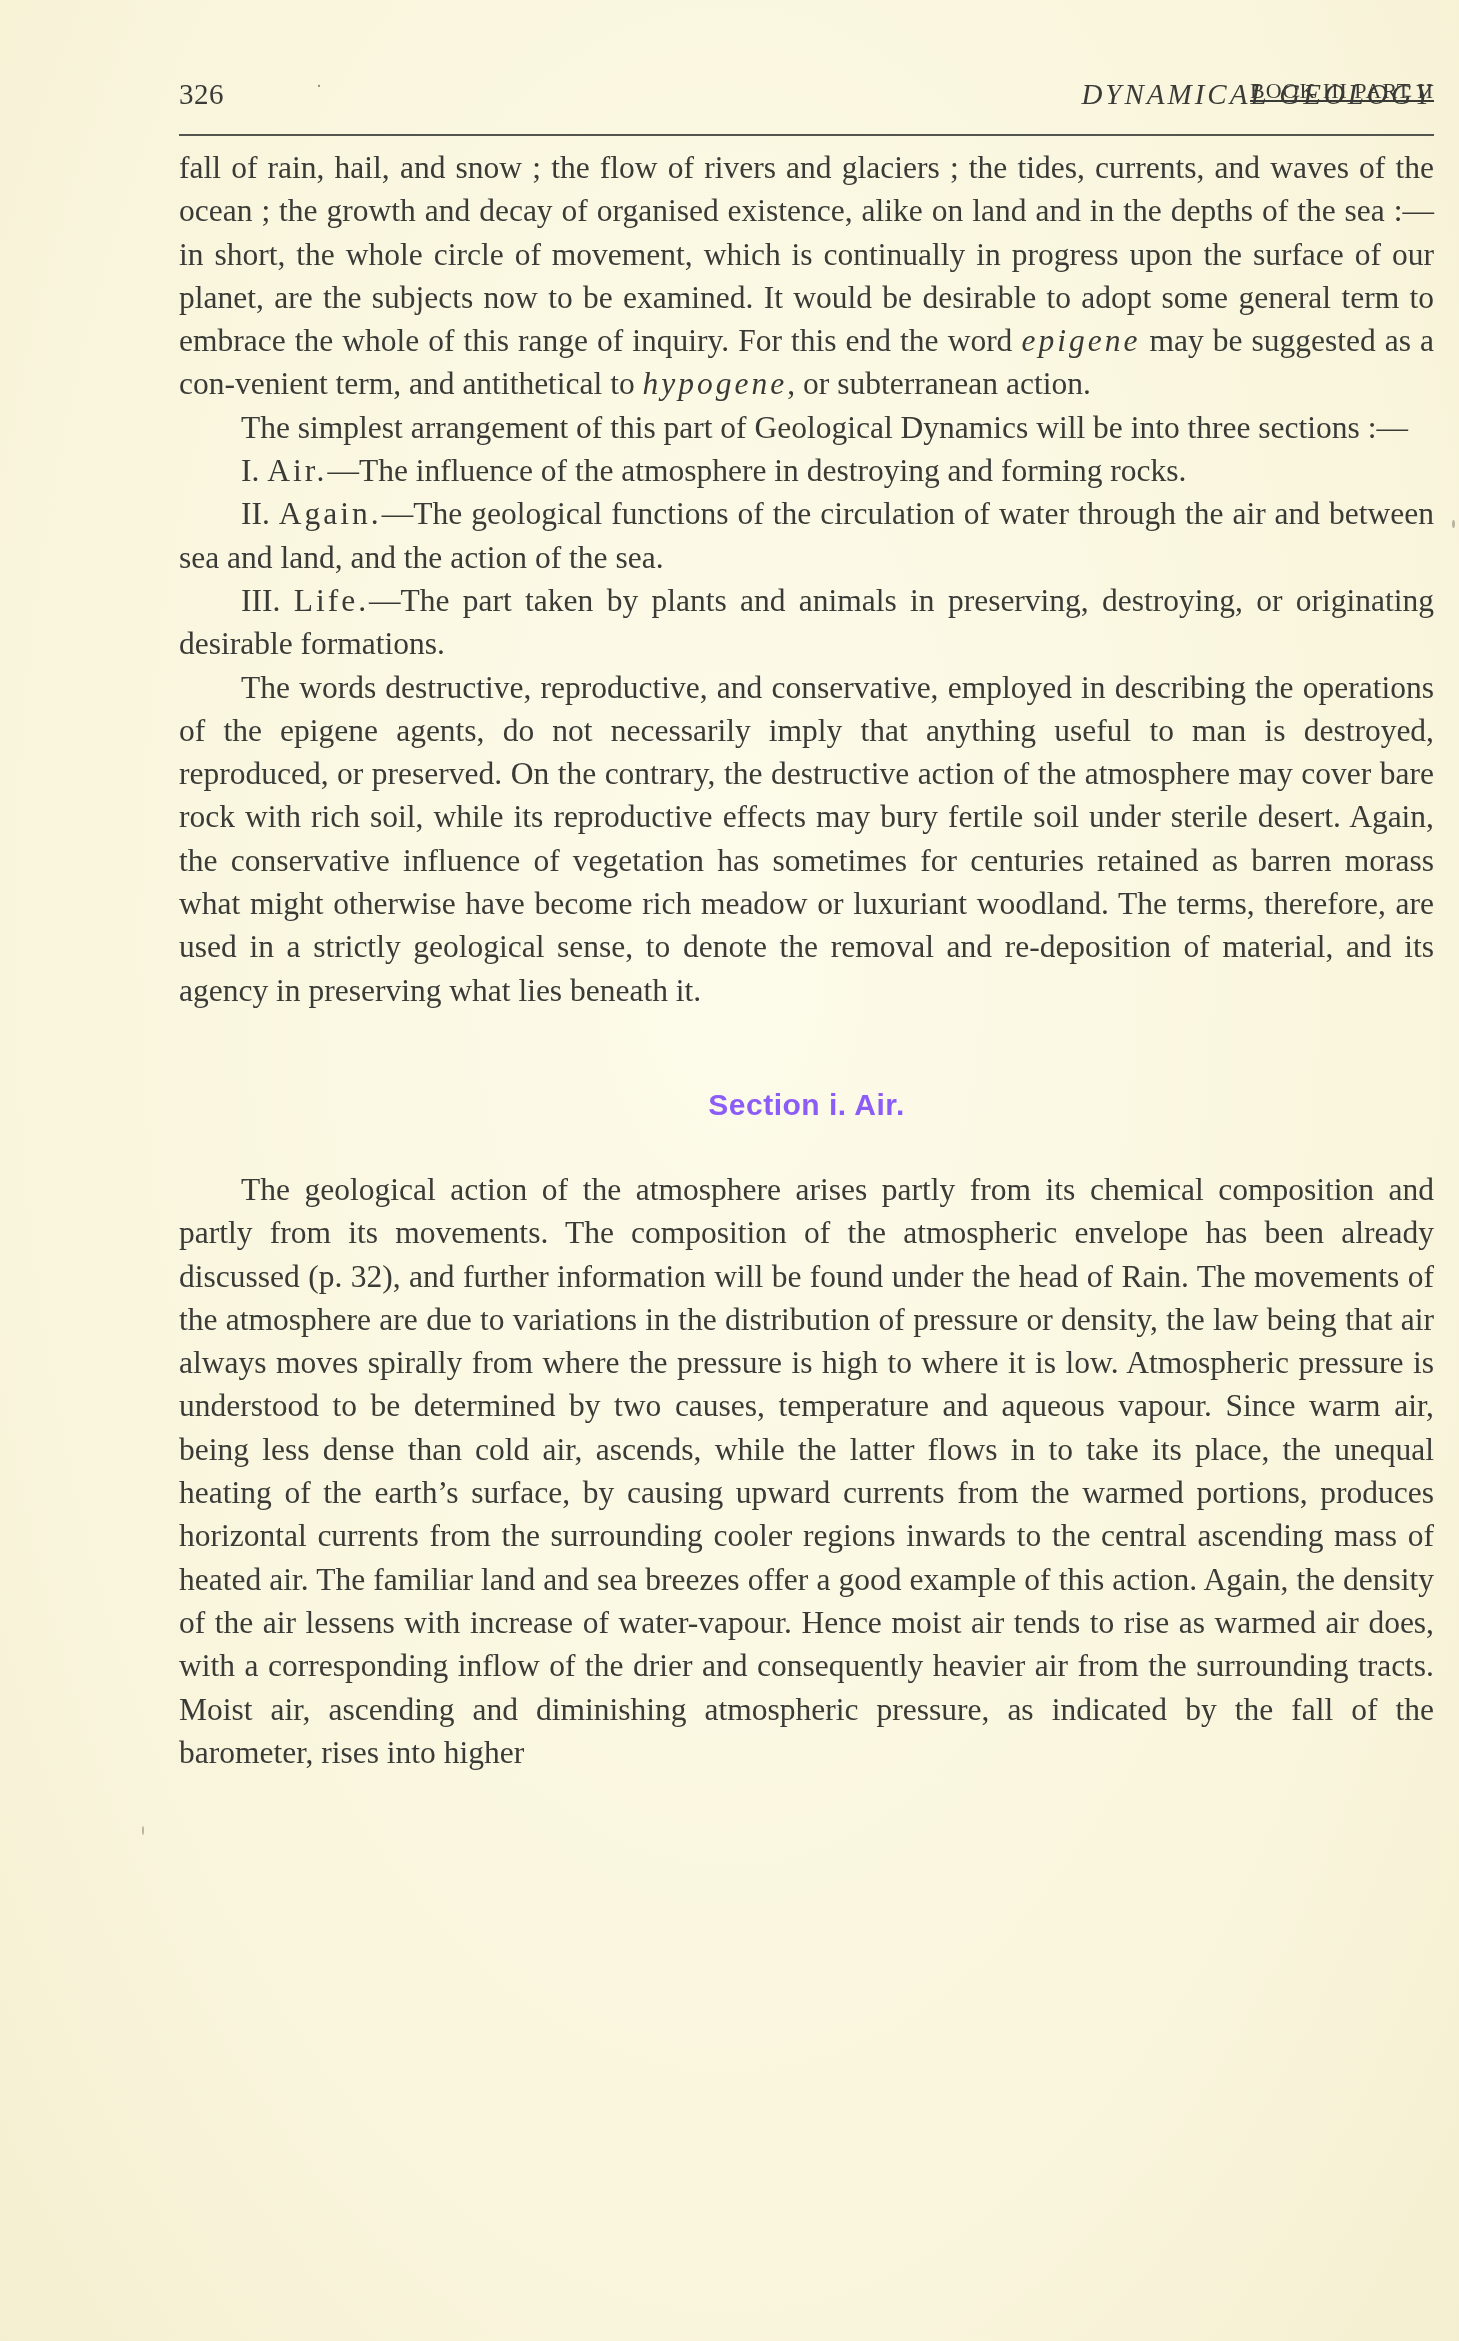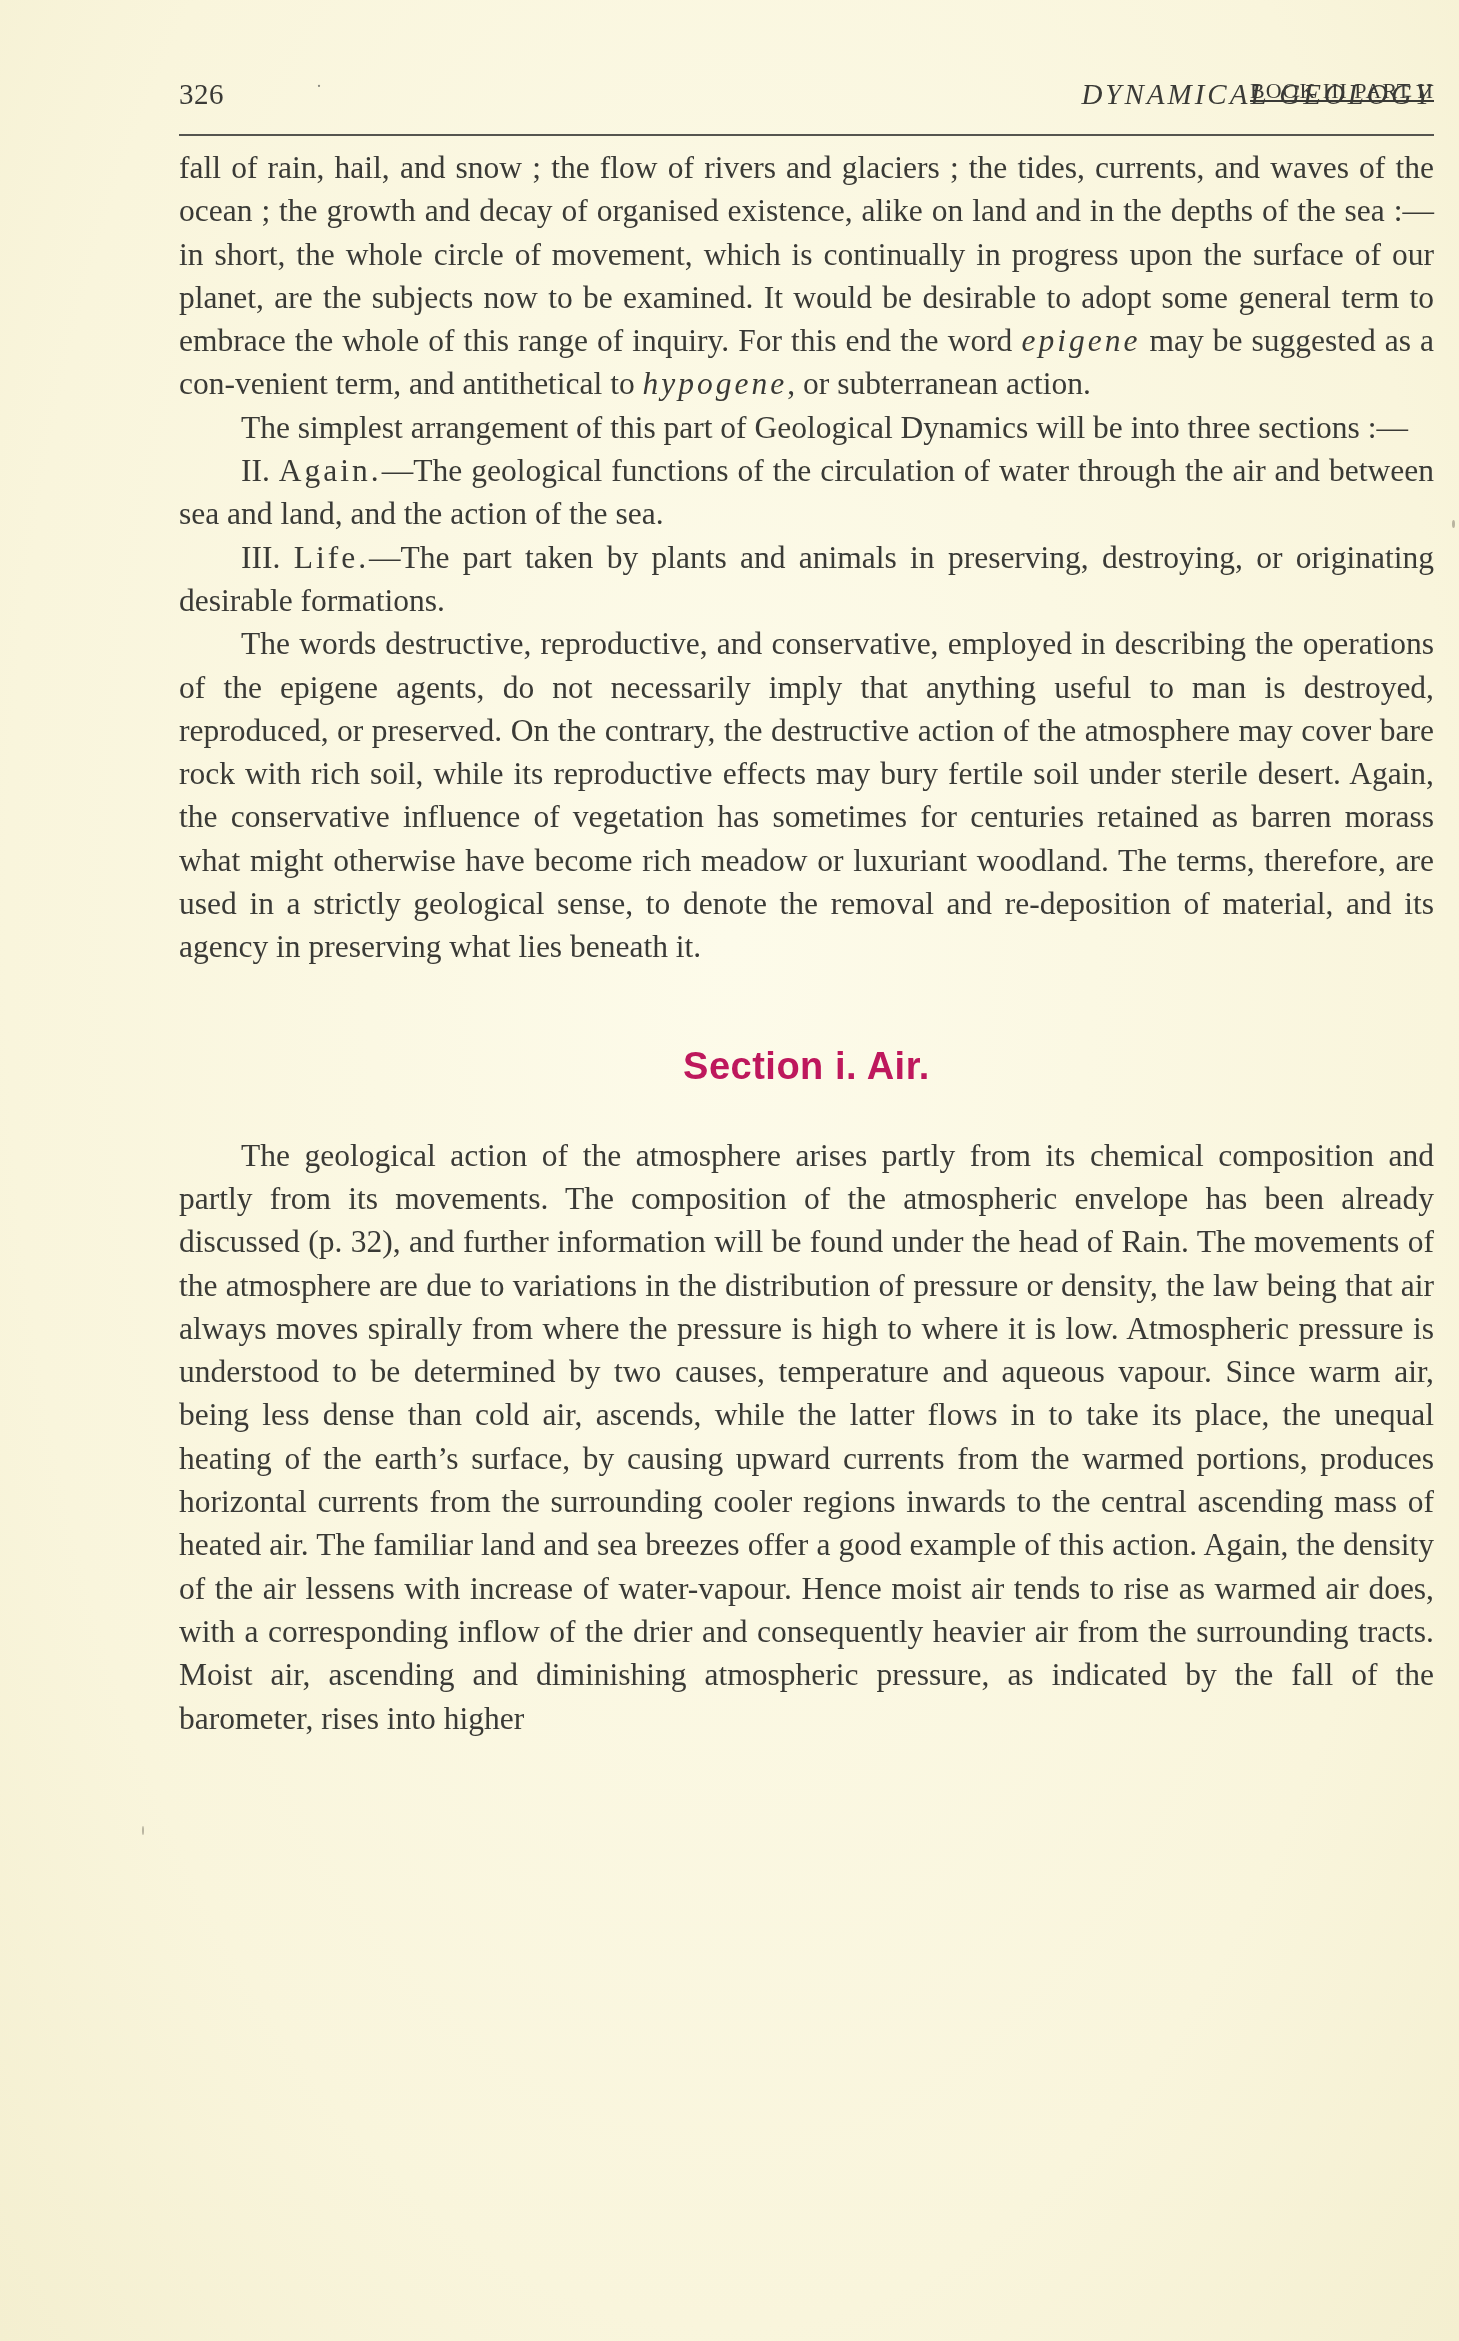--- a/index.html
+++ b/index.html
@@ -47,23 +47,23 @@
     text-align: justify;
     hyphens: manual;
   }
   .body-text p { margin: 0; text-indent: 62px; }
   .body-text p.first { text-indent: 0; }
   .spaced { letter-spacing: 3px; font-style: italic; }
   .list-label { letter-spacing: 3px; }
   .section-heading {
     text-align: center;
     font-family: "Liberation Sans", "DejaVu Sans", sans-serif;
-    font-size: 38px;
+    font-size: 30px;
     font-weight: bold;
-    color: #be185d;
+    color: #8b5cf6;
     margin-top: 76px;
     margin-bottom: 46px;
     letter-spacing: 0.5px;
   }
   .speck { position: absolute; background: #b9b4a0; border-radius: 50%; }
 </style>
 </head>
 <body>
 
 <div class="page">
@@ -74,20 +74,21 @@
     <span class="title">DYNAMICAL GEOLOGY</span>
     <span class="book">BOOK III PART II</span>
   </div>
   <div class="rule"></div>
 
   <div class="body-text">
     <p class="first"><span>fall of rain, hail, and snow ; the flow of rivers and glaciers ; the tides, currents, and waves of the ocean ; the growth and decay of organised existence, alike on land and in the depths of the sea :—in short, the whole circle of movement, which is continually in progress upon the surface of our planet, are the subjects now to be examined.  It would be desirable to adopt some general term to embrace the whole of this range of inquiry.  For this end the word </span><span class="spaced">epigene</span><span> may be suggested as a con-venient term, and antithetical to </span><span class="spaced">hypogene</span><span>, or subterranean action.</span></p>
 
     <p>The simplest arrangement of this part of Geological Dynamics will be into three sections :—</p>
 
+    <p><span>I.</span> <span class="list-label">Air.</span><span>—The influence of the atmosphere in destroying and forming rocks.</span></p>
 
     <p><span>II.</span> <span class="list-label">Again.</span><span>—The geological functions of the circulation of water through the air and between sea and land, and the action of the sea.</span></p>
 
     <p><span>III.</span> <span class="list-label">Life.</span><span>—The part taken by plants and animals in preserving, destroying, or originating desirable formations.</span></p>
 
     <p>The words destructive, reproductive, and conservative, employed in describing the operations of the epigene agents, do not necessarily imply that anything useful to man is destroyed, reproduced, or preserved.  On the contrary, the destructive action of the atmosphere may cover bare rock with rich soil, while its reproductive effects may bury fertile soil under sterile desert.  Again, the conservative influence of vegetation has sometimes for centuries retained as barren morass what might otherwise have become rich meadow or luxuriant woodland.  The terms, therefore, are used in a strictly geological sense, to denote the removal and re-deposition of material, and its agency in preserving what lies beneath it.</p>
   </div>
 
   <div class="section-heading">Section i. Air.</div>
 

